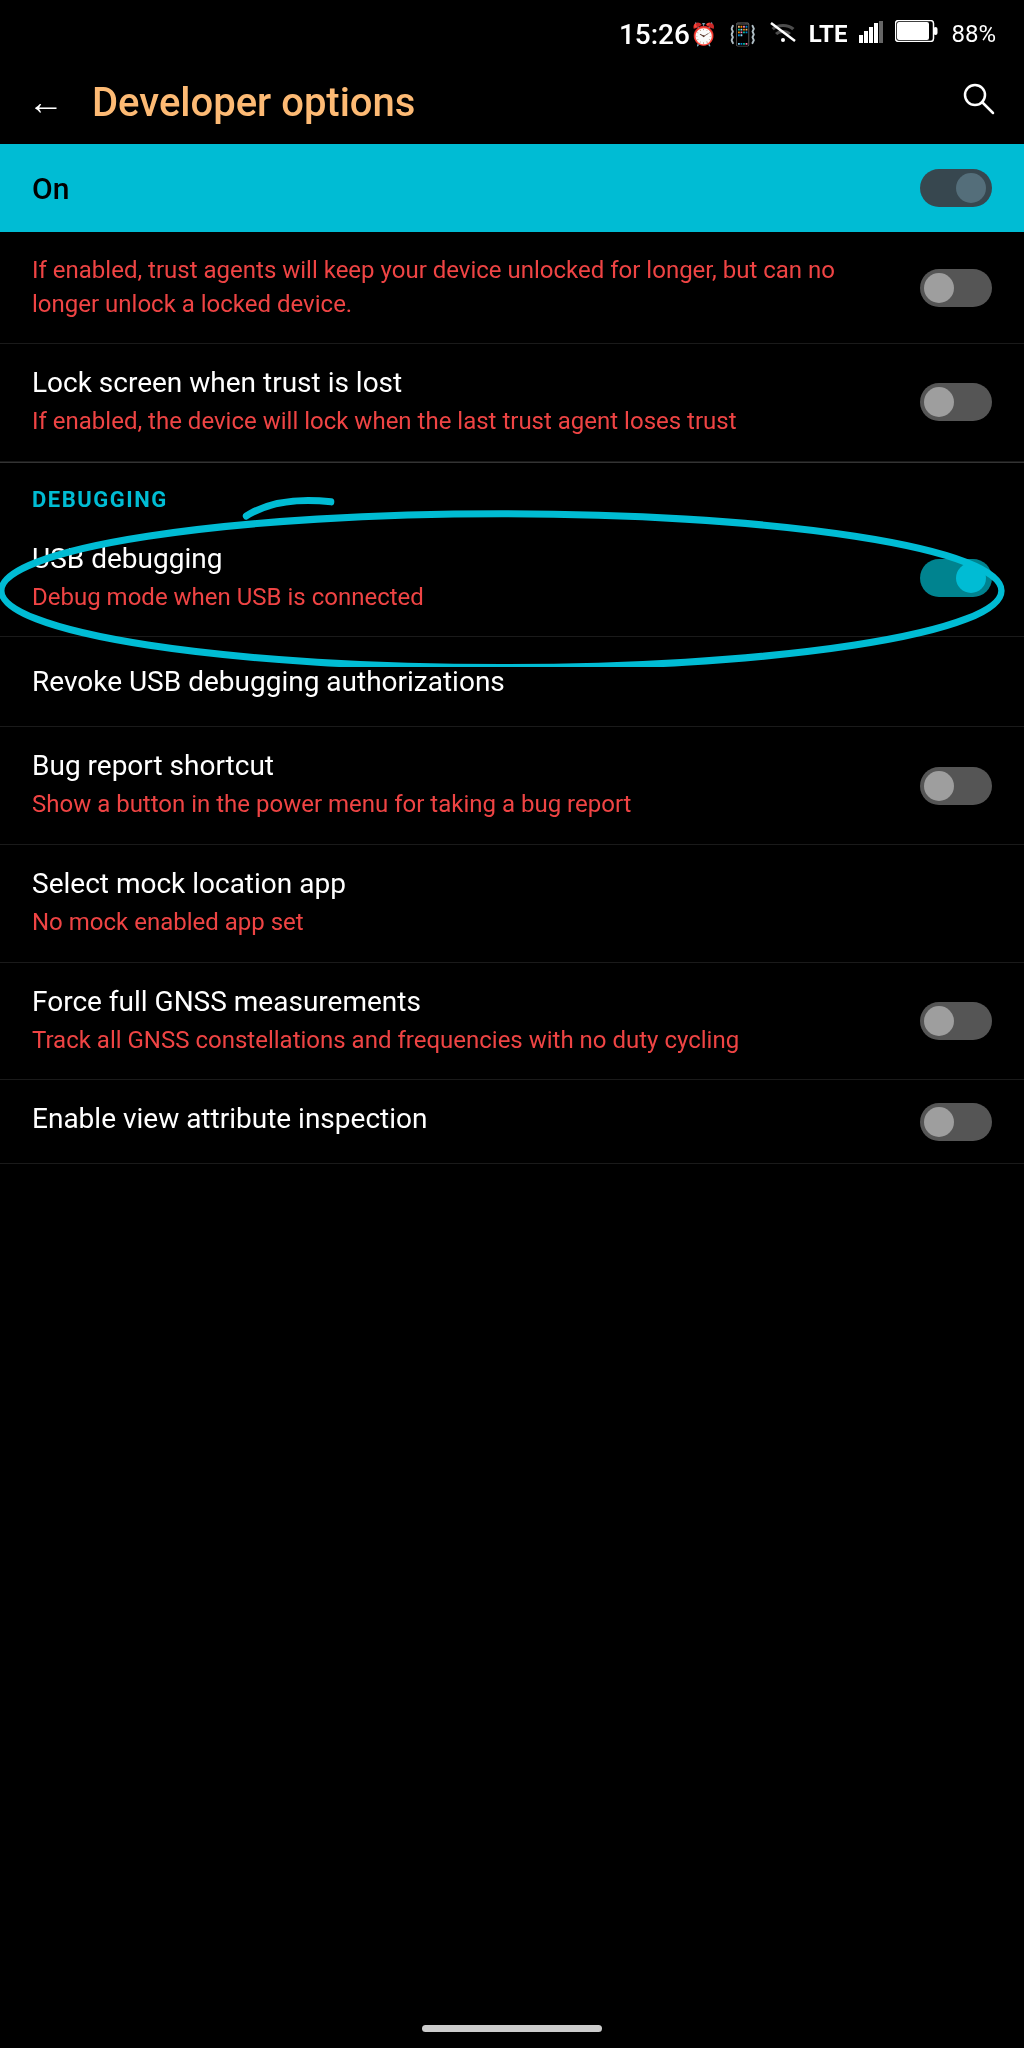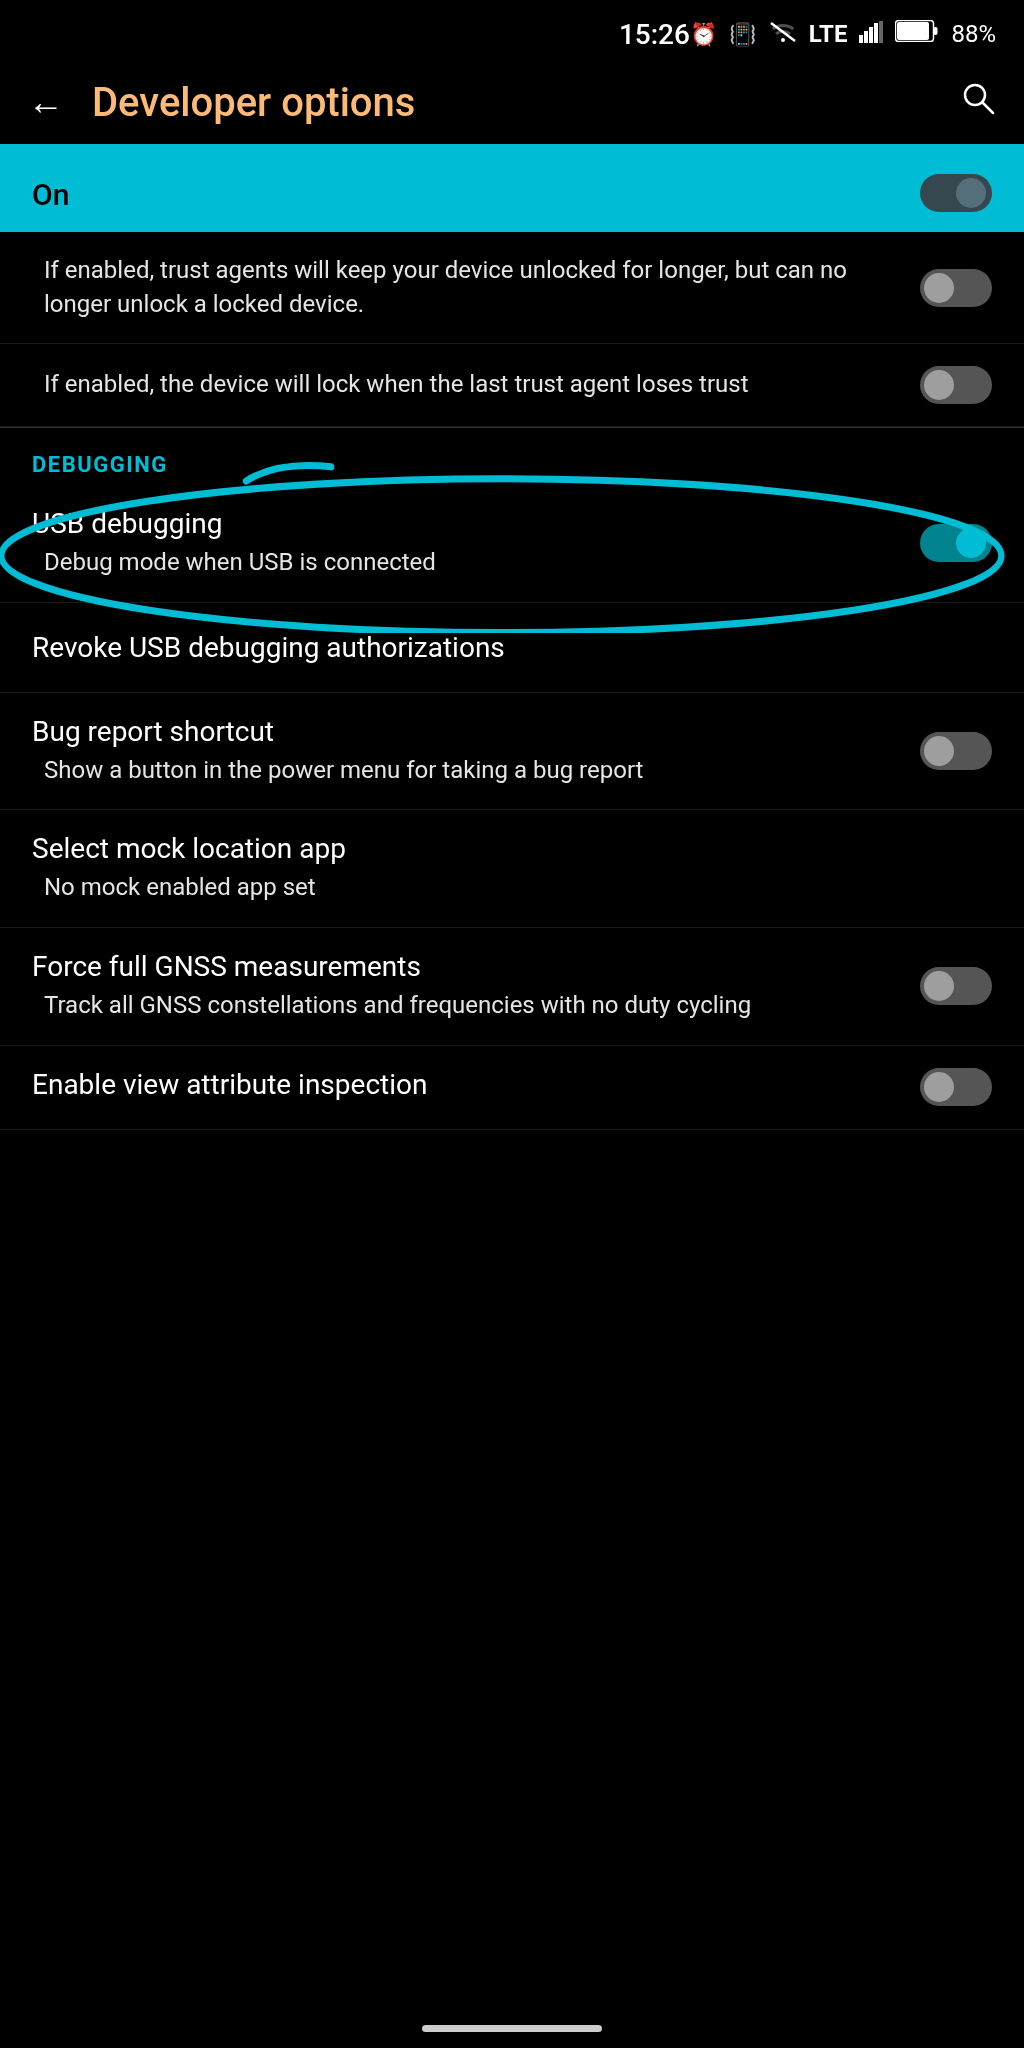--- a/index.html
+++ b/index.html
@@ -62,21 +62,21 @@
     .app-bar-search {
       font-size: 36px;
       color: #fff;
       cursor: pointer;
     }
 
     
     .on-banner {
       background: #00bcd4;
       display: flex;
-      align-items: flex-end;
+      align-items: center;
       justify-content: space-between;
       padding: 20px 32px;
       height: 88px;
     }
     .on-banner-label {
       font-size: 30px;
       font-weight: 500;
       color: #000;
     }
 
@@ -140,23 +140,22 @@
 
     .settings-item-title {
       font-size: 28px;
       font-weight: 400;
       color: #fff;
       margin-bottom: 6px;
     }
 
     .settings-item-subtitle {
       font-size: 24px;
-      color: #e5e5e5;
+      color: #ef4444;
       line-height: 1.4;
-      margin-left: 12px;
     }
 
     
     .section-divider {
       border: none;
       border-top: 1px solid #333;
       margin: 0;
     }
 
     
@@ -274,20 +273,21 @@
     <div class="settings-item-text">
       <div class="settings-item-subtitle">If enabled, trust agents will keep your device unlocked for longer, but can no longer unlock a locked device.</div>
     </div>
     <div class="toggle toggle-off">
       <div class="toggle-thumb"></div>
     </div>
   </div>
 
   <div class="settings-item">
     <div class="settings-item-text">
+      <div class="settings-item-title">Lock screen when trust is lost</div>
       <div class="settings-item-subtitle">If enabled, the device will lock when the last trust agent loses trust</div>
     </div>
     <div class="toggle toggle-off">
       <div class="toggle-thumb"></div>
     </div>
   </div>
 
   <hr class="section-divider">
 
   <div class="section-header">DEBUGGING</div>

